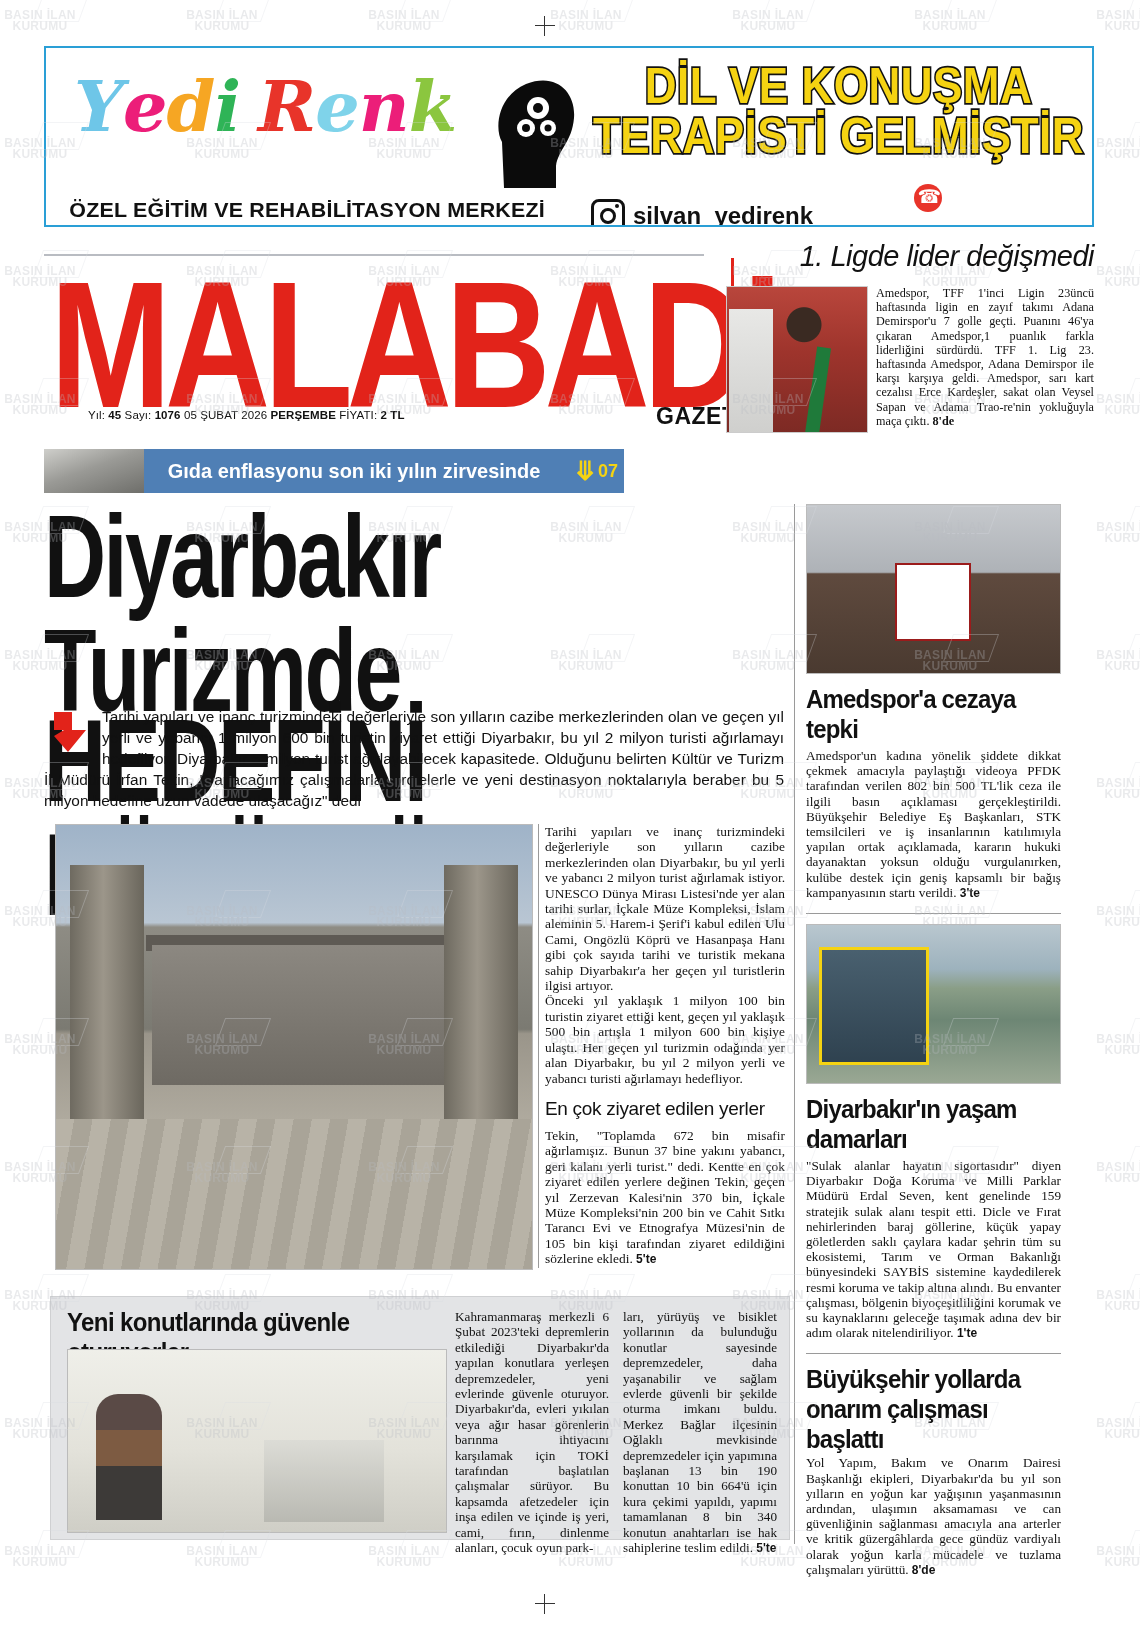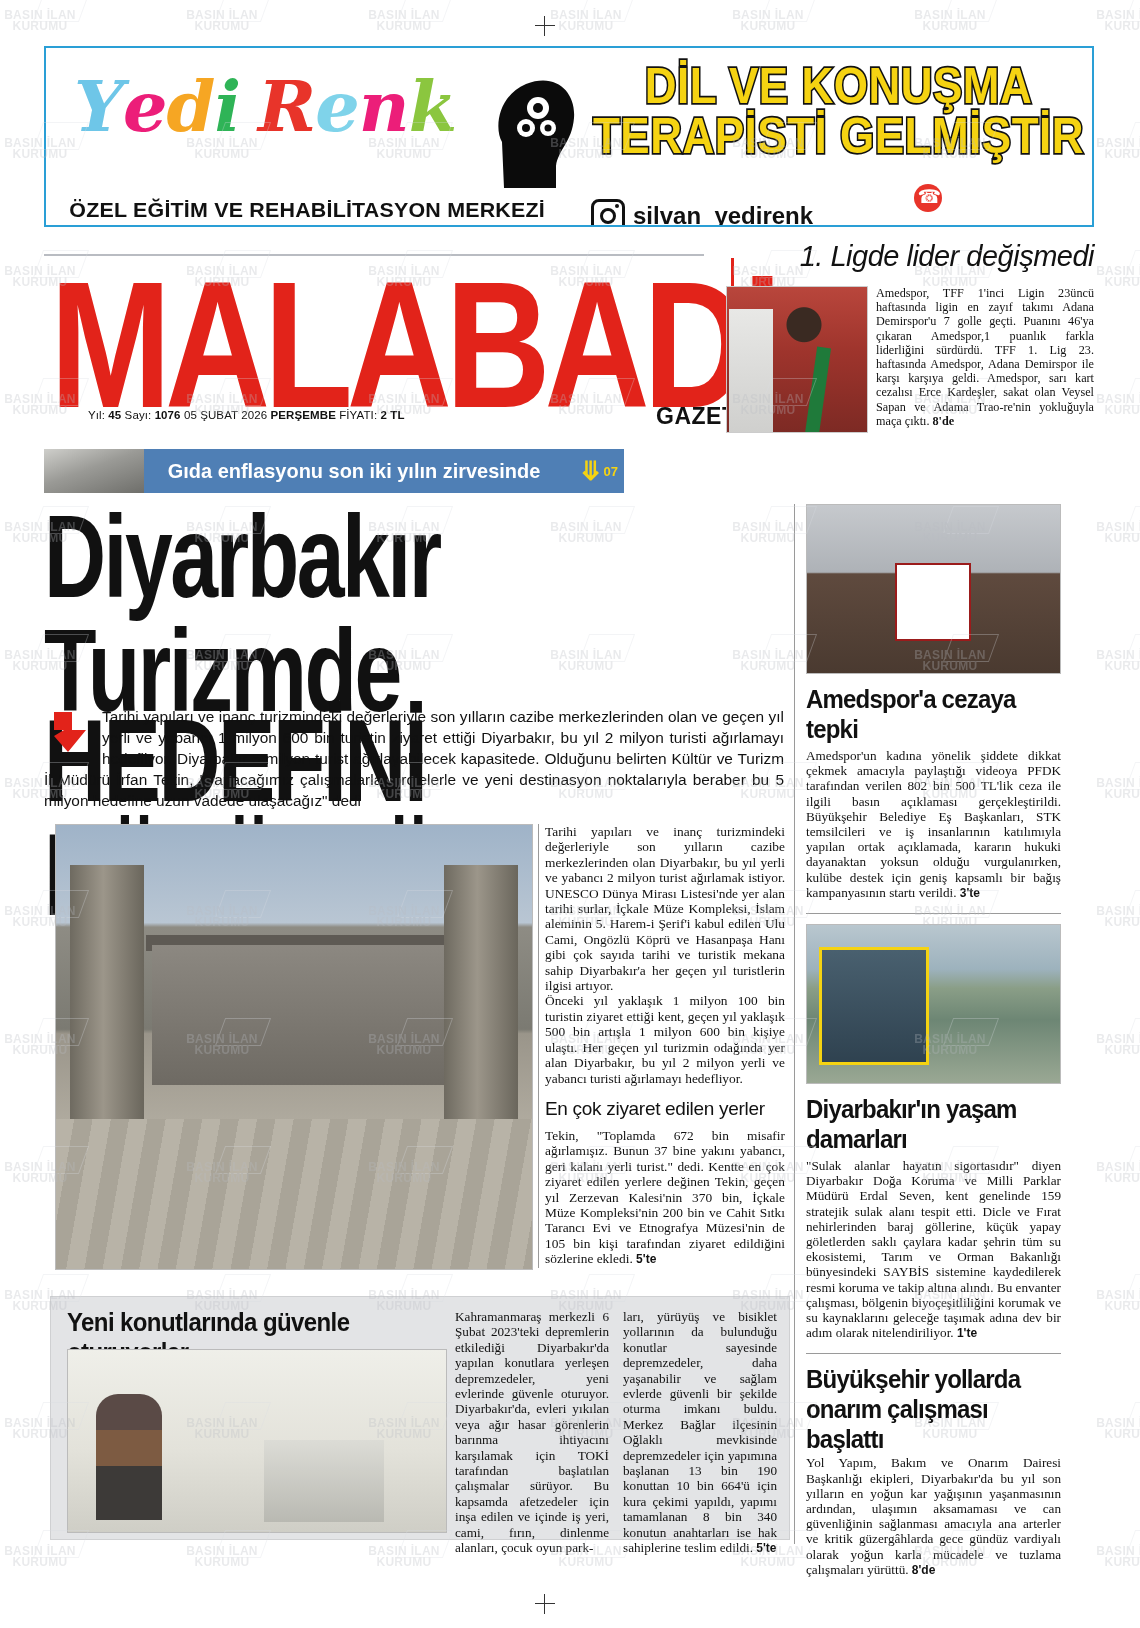--- a/index.html
+++ b/index.html
@@ -132,21 +132,21 @@
   .tzbar{
     background:#4f7fb5;display:flex;align-items:center;justify-content:space-between;
     padding:0 6px 0 14px;
   }
   .tztext{
     color:#fff;font-weight:700;font-size:21px;letter-spacing:0px;
     transform:scaleX(.95);white-space:nowrap;
   }
   .tznum{display:flex;align-items:center;gap:2px;}
   .tzarrow{color:#f5d312;font-weight:900;font-size:26px;line-height:20px;}
-  .tzpg{color:#f5d312;font-weight:800;font-size:13px;}
+  .tzpg{color:#f5d312;font-weight:800;font-size:18px;}
 
   
   .mainhead{position:absolute;left:44px;top:500px;width:740px;}
   .mh1,.mh2{
     font-family:"Liberation Sans",sans-serif;font-weight:700;color:#111;
     letter-spacing:-2.5px;line-height:84px;font-size:86px;
     transform:scaleY(1.35) scaleX(1.0);transform-origin:left top;
   }
   .mh2{margin-top:36px;}
 

